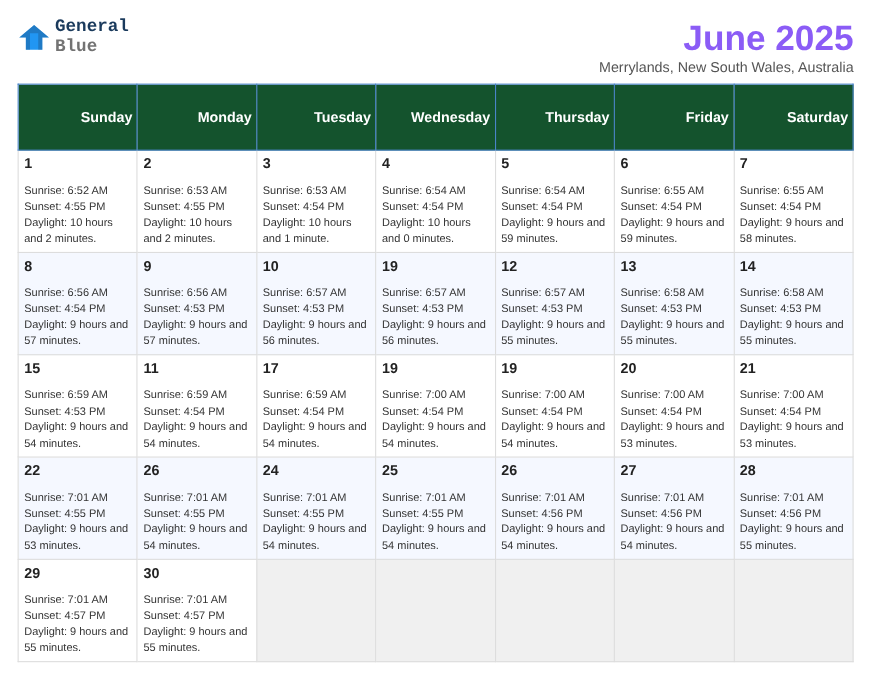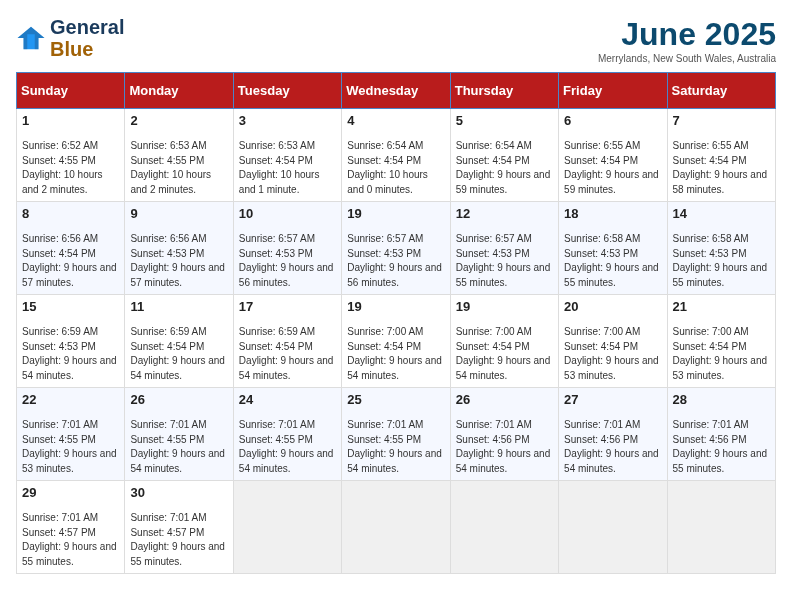--- a/index.html
+++ b/index.html
@@ -14,55 +14,56 @@
       display: flex;
       justify-content: space-between;
       align-items: flex-start;
       margin-bottom: 8px;
     }
     .logo {
       display: flex;
       align-items: center;
     }
     .logo-text {
-      font-size: 20px;
+      font-size: 16px;
       font-weight: bold;
       color: #1a3a5c;
       line-height: 1.1;
+      font-family: Liberation Mono, monospace;
     }
     .logo-text span {
-      color: #a16207;
+      color: #737373;
     }
     .logo-icon {
       width: 30px;
       height: 30px;
       margin-right: 4px;
     }
     .title-block {
       text-align: right;
     }
     .month-title {
       font-size: 32px;
       font-weight: bold;
-      color: #0c4a6e;
+      color: #8b5cf6;
     }
     .subtitle {
-      font-size: 10px;
+      font-size: 13px;
       color: #555;
     }
     .calendar {
       width: 100%;
       border-collapse: collapse;
       font-size: 10.5px;
     }
     .calendar th {
-      background-color: #b91c1c;
+      background-color: #14532d;
       color: #fff;
-      padding: 10px 4px;
-      text-align: left;
+      padding: 22px 4px;
+      text-align: right;
       font-size: 13px;
       font-weight: bold;
       border: 1px solid #4a84c8;
     }
     .calendar td {
       vertical-align: top;
       padding: 4px 5px;
       border: 1px solid #ddd;
       width: 108px;
       min-height: 80px;
@@ -215,21 +216,21 @@
       </td>
         <td>
         <span class="day-num">12</span>
         <div class="day-info">
           Sunrise: 6:57 AM<br>
           Sunset: 4:53 PM<br>
           Daylight: 9 hours and 55 minutes.
         </div>
       </td>
         <td>
-        <span class="day-num">18</span>
+        <span class="day-num">13</span>
         <div class="day-info">
           Sunrise: 6:58 AM<br>
           Sunset: 4:53 PM<br>
           Daylight: 9 hours and 55 minutes.
         </div>
       </td>
         <td>
         <span class="day-num">14</span>
         <div class="day-info">
           Sunrise: 6:58 AM<br>

